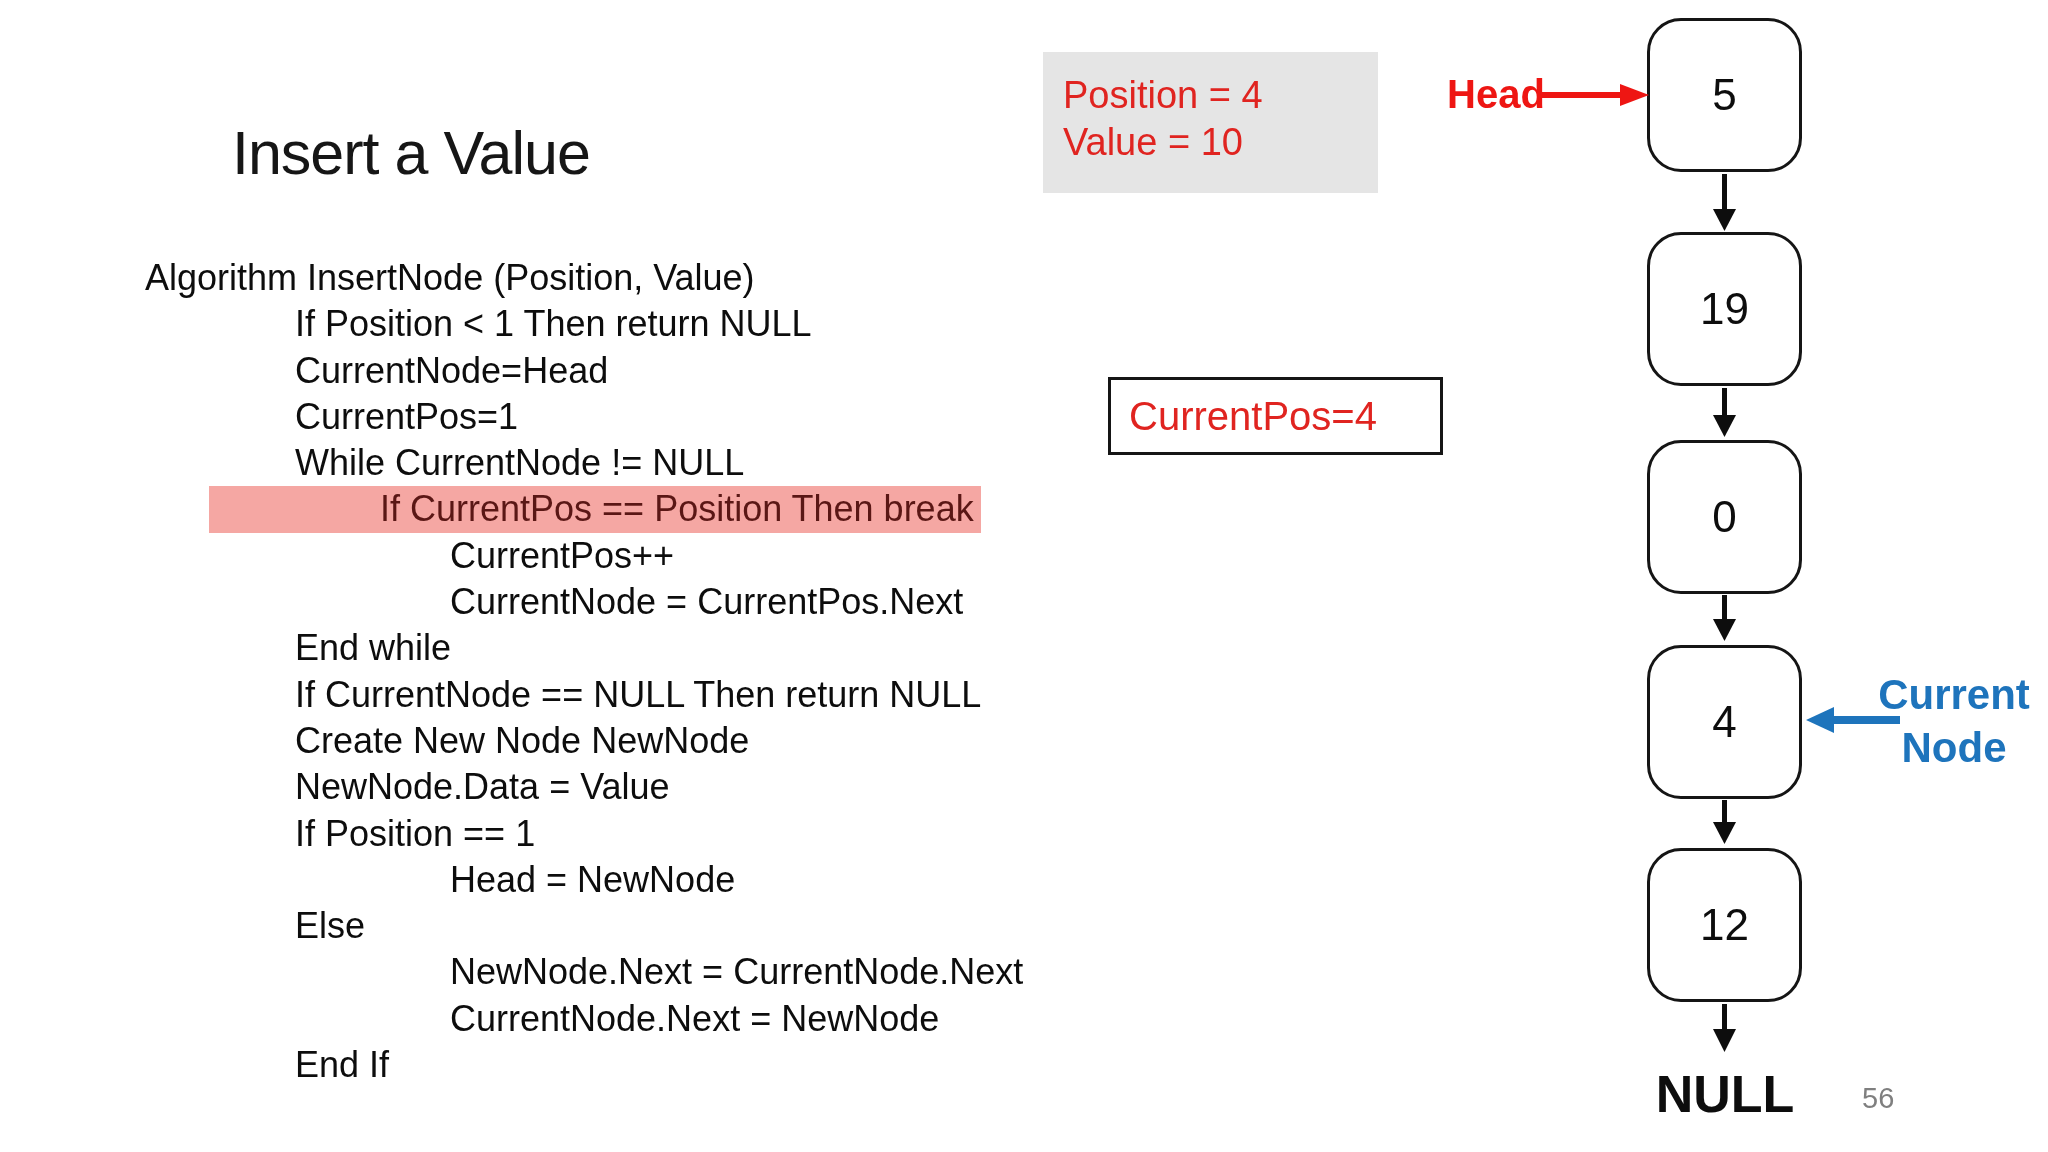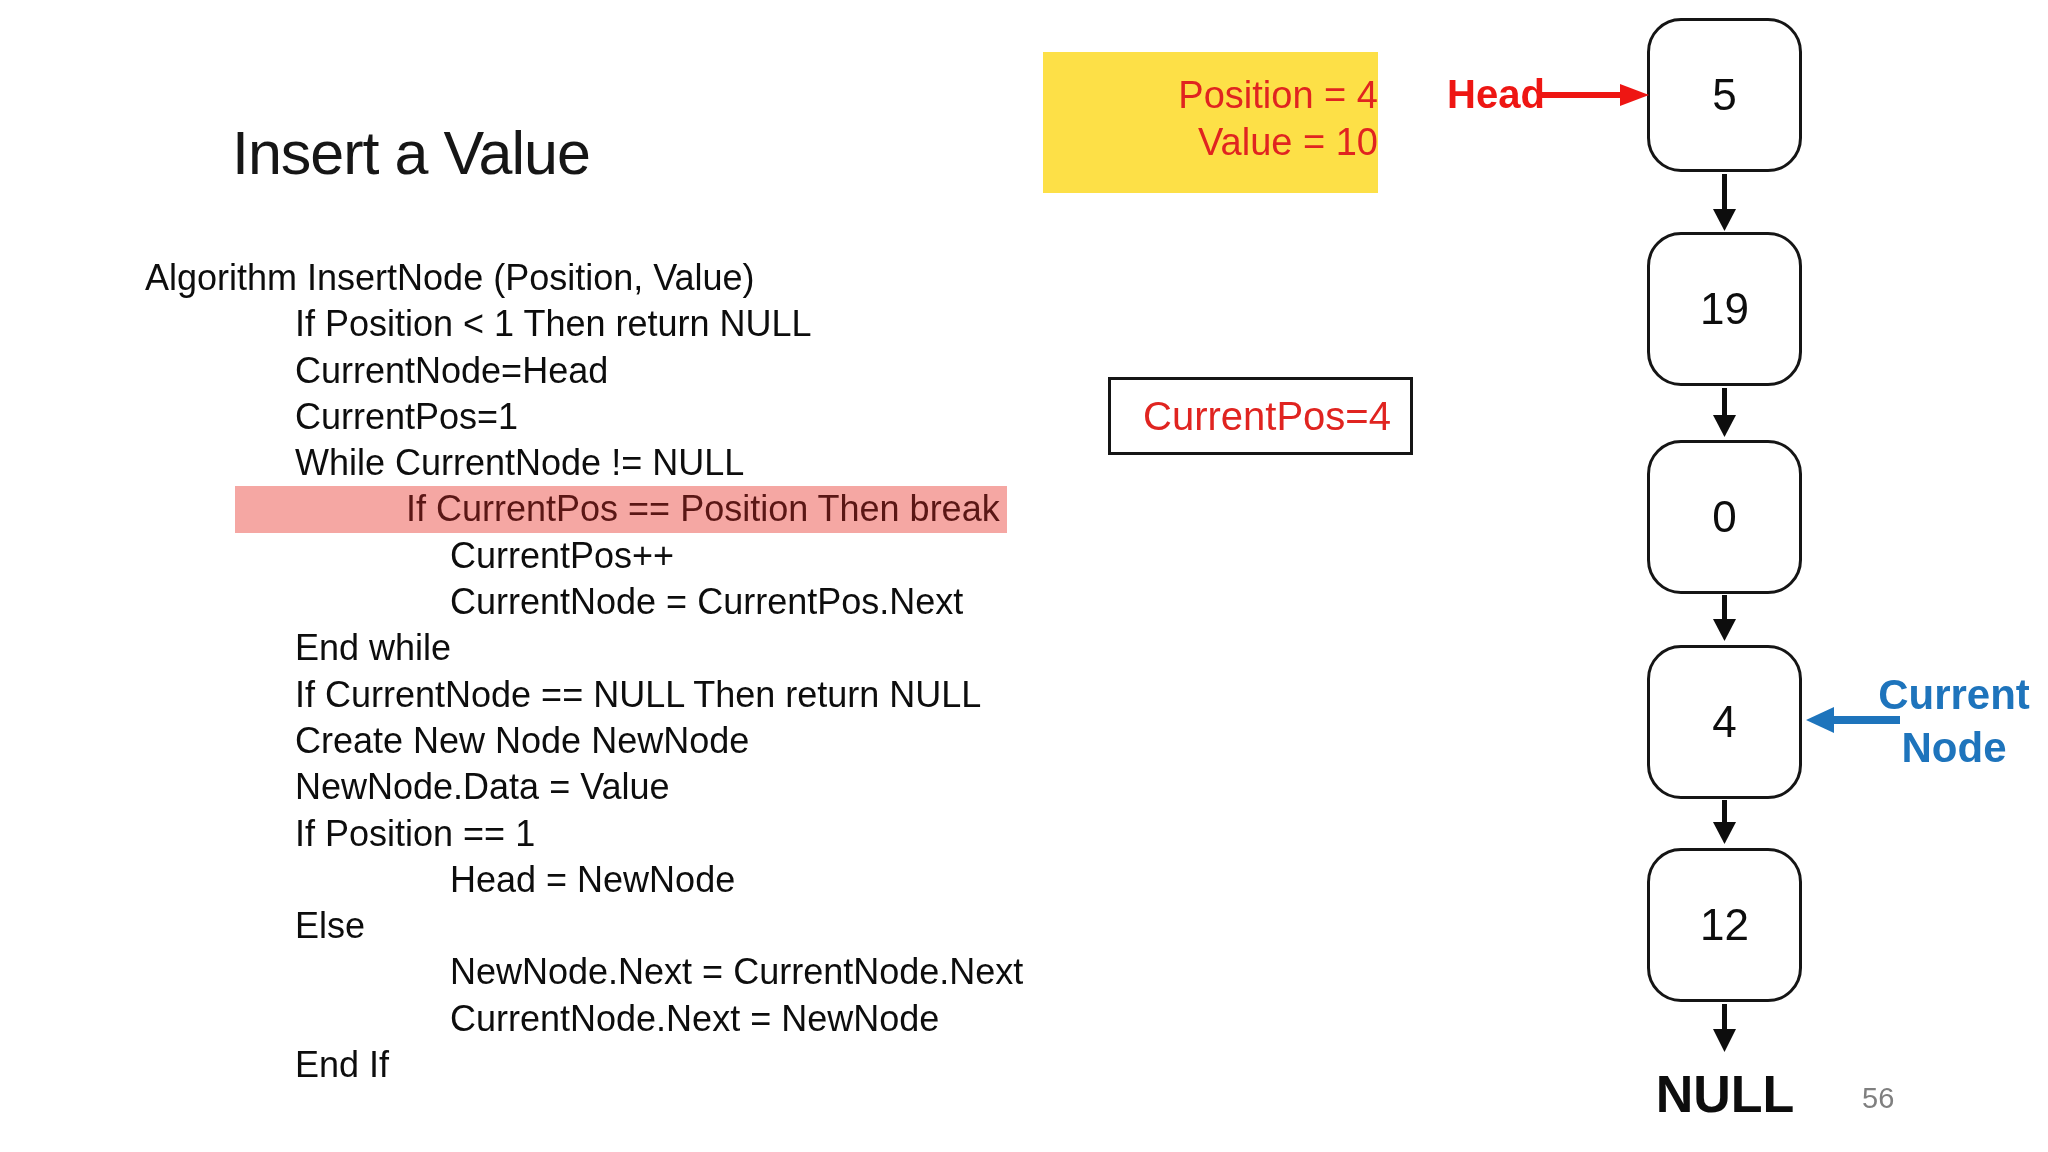--- a/index.html
+++ b/index.html
@@ -10,32 +10,32 @@
   .title{
     position:absolute;left:232px;top:118px;
     font-size:61px;font-weight:300;letter-spacing:-1px;color:#161616;white-space:pre;
   }
   
   .code{position:absolute;left:145px;top:255px;font-size:36px;color:#0d0d0d;}
   .cl{height:46.3px;line-height:46.3px;white-space:pre;}
   .i1{padding-left:150px;}
   .i2{padding-left:305px;}
   .cl.hl{
-    margin-left:90px;width:772px;box-sizing:border-box;padding-left:171px;
+    margin-left:64px;width:772px;box-sizing:border-box;padding-left:171px;
     background:#f5a7a3;color:#5a1715;
   }
   
   .params-box{
     position:absolute;left:1043px;top:52px;width:335px;height:141px;box-sizing:border-box;
-    background:#fde047;color:#e02420;font-size:38px;line-height:47px;padding:20px 0 0 20px;text-align:right;
+    background:#e5e5e5;color:#e02420;font-size:38px;line-height:47px;padding:20px 0 0 20px;
   }
   .cpos-box{
-    position:absolute;left:1108px;top:377px;width:305px;height:78px;box-sizing:border-box;
+    position:absolute;left:1108px;top:377px;width:335px;height:78px;box-sizing:border-box;
     background:#ffffff;border:3px solid #151515;color:#e02420;font-size:40px;
-    display:flex;align-items:center;padding-left:32px;
+    display:flex;align-items:center;padding-left:18px;
   }
   
   .node{
     position:absolute;left:1647px;width:155px;height:154px;box-sizing:border-box;
     border:3px solid #151515;border-radius:34px;background:#fff;
     display:flex;align-items:center;justify-content:center;font-size:44px;color:#0d0d0d;
   }
   .head-label{
     position:absolute;left:1424px;top:72px;font-size:40px;font-weight:bold;color:#ee1613;margin-left:23px;
   }

